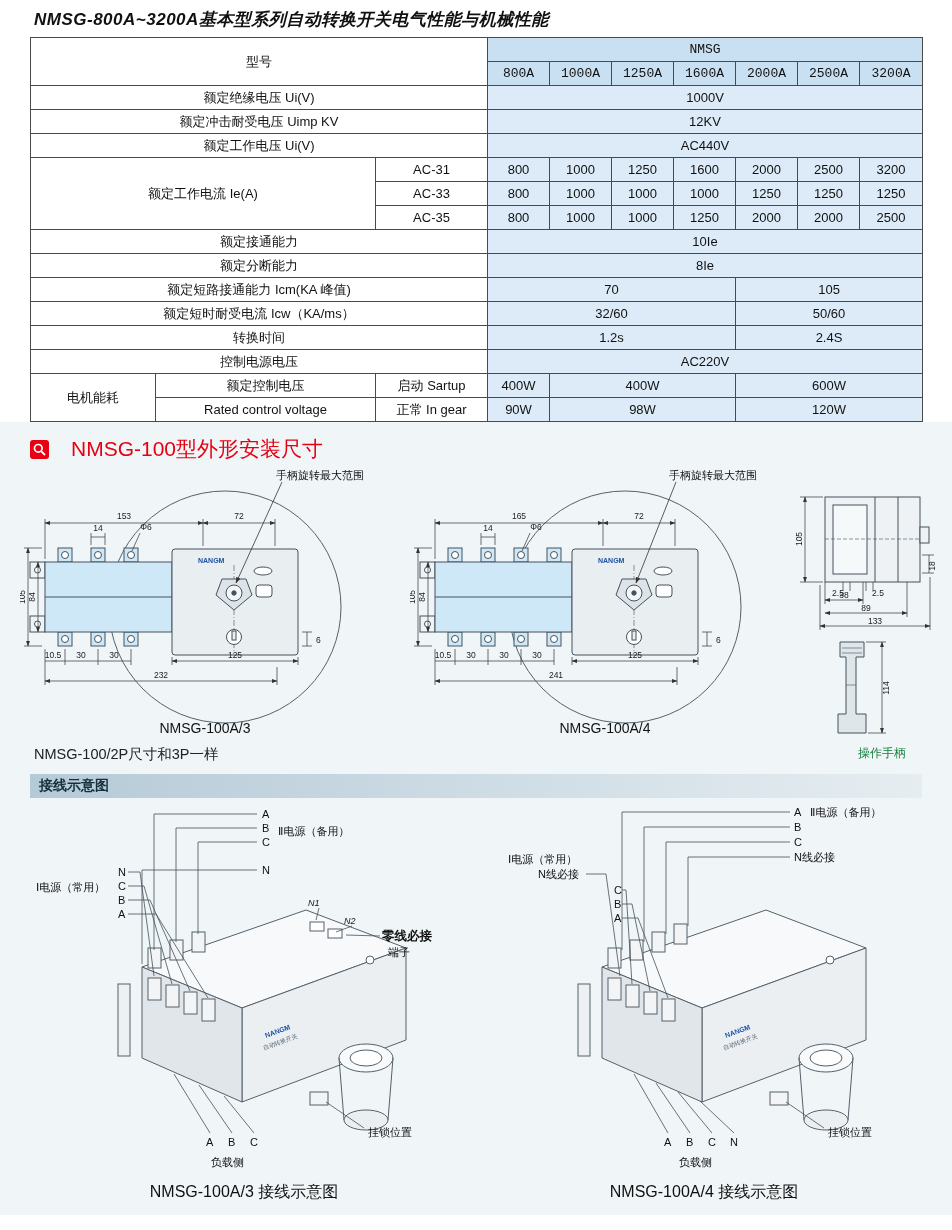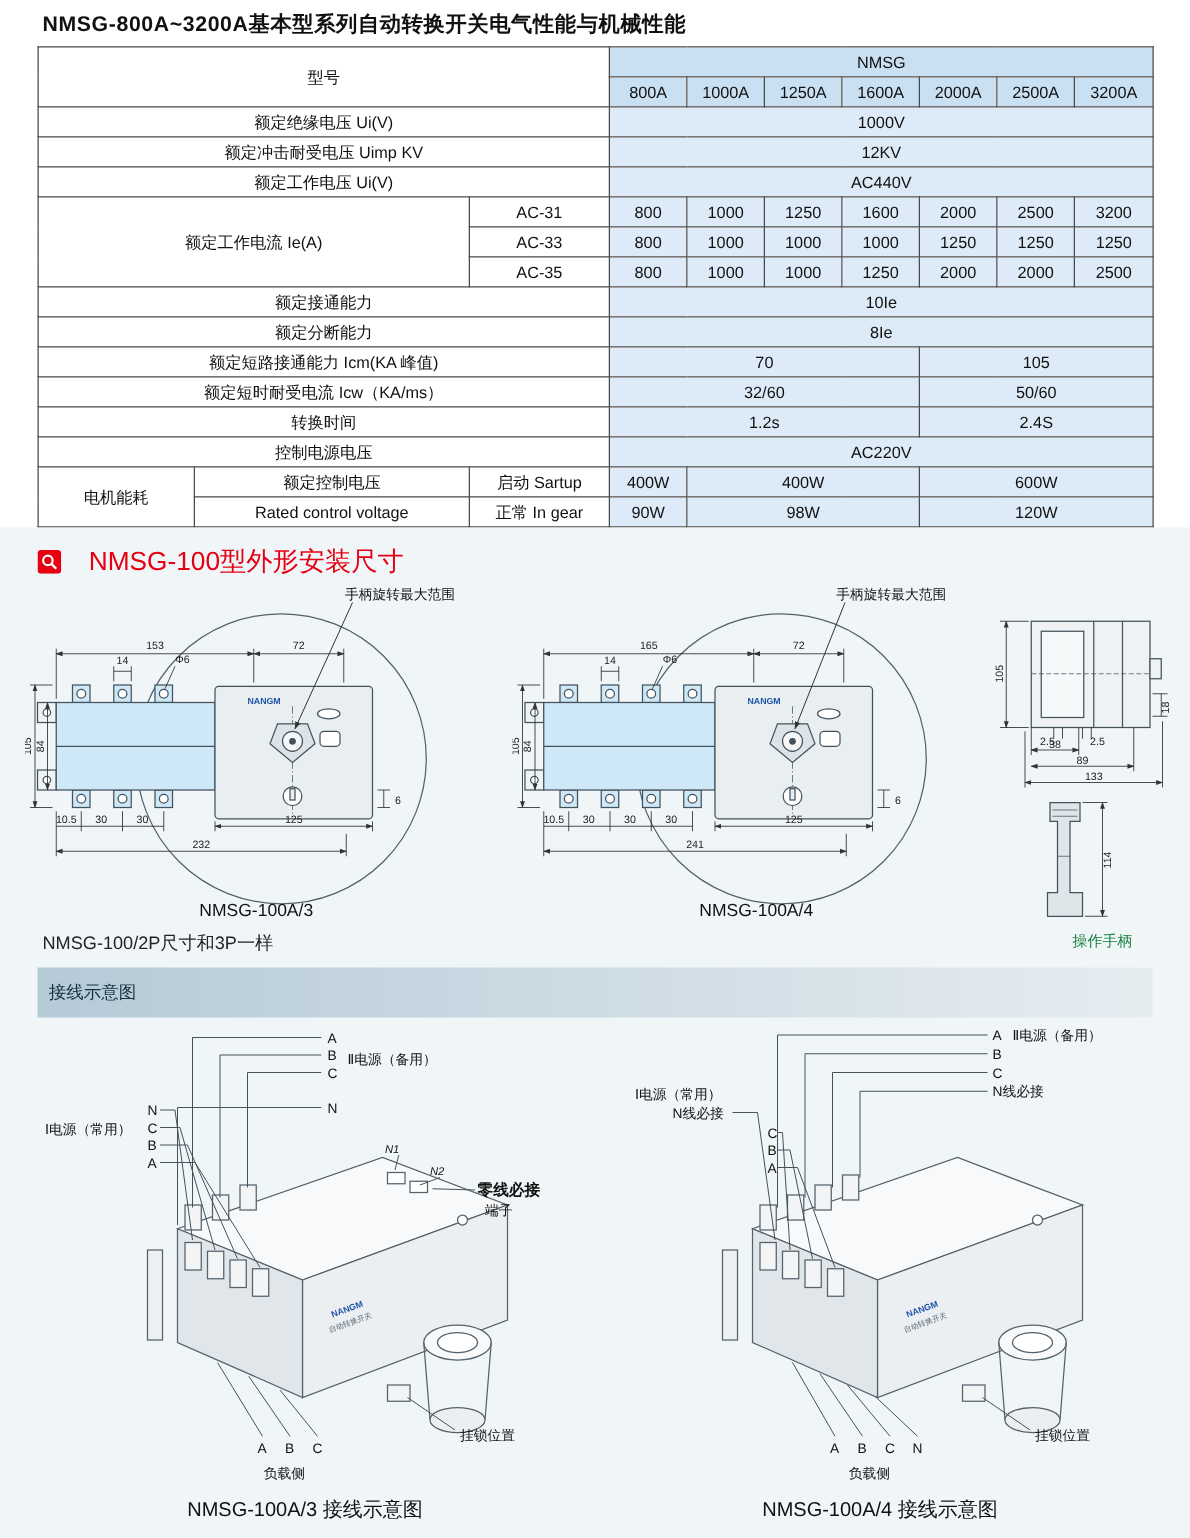--- a/index.html
+++ b/index.html
@@ -1,32 +1,32 @@
 <!DOCTYPE html>
 <html><head>
 <meta charset="utf-8">
 <style>
   * { margin:0; padding:0; box-sizing:border-box; }
   body { width:952px; font-family:"Liberation Sans","DejaVu Sans",sans-serif; background:#fff; color:#111; }
   .page { width:952px; min-height:1230px; background:#fff; }
   .sec1 { background:#fff; padding-top:6px; }
-  .main-title { font-size:17px; font-weight:bold; padding:2px 0 6px 34px; letter-spacing:.5px; }
+  .main-title { font-size:17px; font-weight:bold; padding:2px 0 6px 34px; letter-spacing:.5px;font-style:italic; }
   table.spec-table { border-collapse:collapse; table-layout:fixed; width:892px; margin-left:30px;padding-left:43px; }
   table.spec-table td { border:1px solid #4a4a4a; text-align:center; vertical-align:middle; font-size:13px; height:24px; padding:1px 2px; overflow:hidden; white-space:nowrap; }
   td.lbl { background:#fff; }
-  td.hdr { background:#c9e0f2; font-size:13.5px; }
+  td.hdr { background:#c9e0f2; font-size:13.5px;font-family:Liberation Mono, monospace; }
   td.val { background:#dcebf7; font-size:13.5px; }
   .lower { background:#f0f5f8; padding-bottom:2px; }
   .sec2-head { display:flex; align-items:center; gap:22px; padding:13px 0 4px 30px; }
   .sec2-title { color:#e60012; font-size:21px; font-weight:500; }
   .mag-icon { width:19px; height:19px; display:inline-block; }
   .diagrams { display:flex; align-items:flex-end; padding-left:20px; }
   .note-row { display:flex; justify-content:space-between; padding:0 46px 6px 34px; font-size:14.5px; color:#222; }
   .handle-caption { font-size:12px; color:#15803d; }
-  .wiring-bar { margin:4px 30px 0 30px; height:40px; background:linear-gradient(90deg,#b5cad7,#e6edf1); display:flex; align-items:center; padding-left:9px; font-size:14px; font-weight:normal; color:#16303d; }
+  .wiring-bar { margin:4px 30px 0 30px; height:24px; background:linear-gradient(90deg,#b5cad7,#e6edf1); display:flex; align-items:center; padding-left:9px; font-size:14px; font-weight:bold; color:#16303d; }
   .wiring-row { display:flex; padding-left:14px; margin-top:4px; }
   .wiring-caps { display:flex; padding-left:14px;align-items:flex-end; }
   .wiring-caps div { width:460px; text-align:center; font-size:16px; padding:4px 0 10px; color:#111; }
   svg text { font-family:"Liberation Sans","DejaVu Sans",sans-serif; }
   g.dimt text { font-size:8.5px; fill:#222; }
   text.cap { font-size:14px; fill:#111; }
   g.t11 text { font-size:11px; fill:#111; }
   text.t11 { font-size:11px; fill:#111; }
   text.tb { font-size:12.5px !important; font-weight:bold; }
   text.ti { font-size:9px !important; font-style:italic; }

